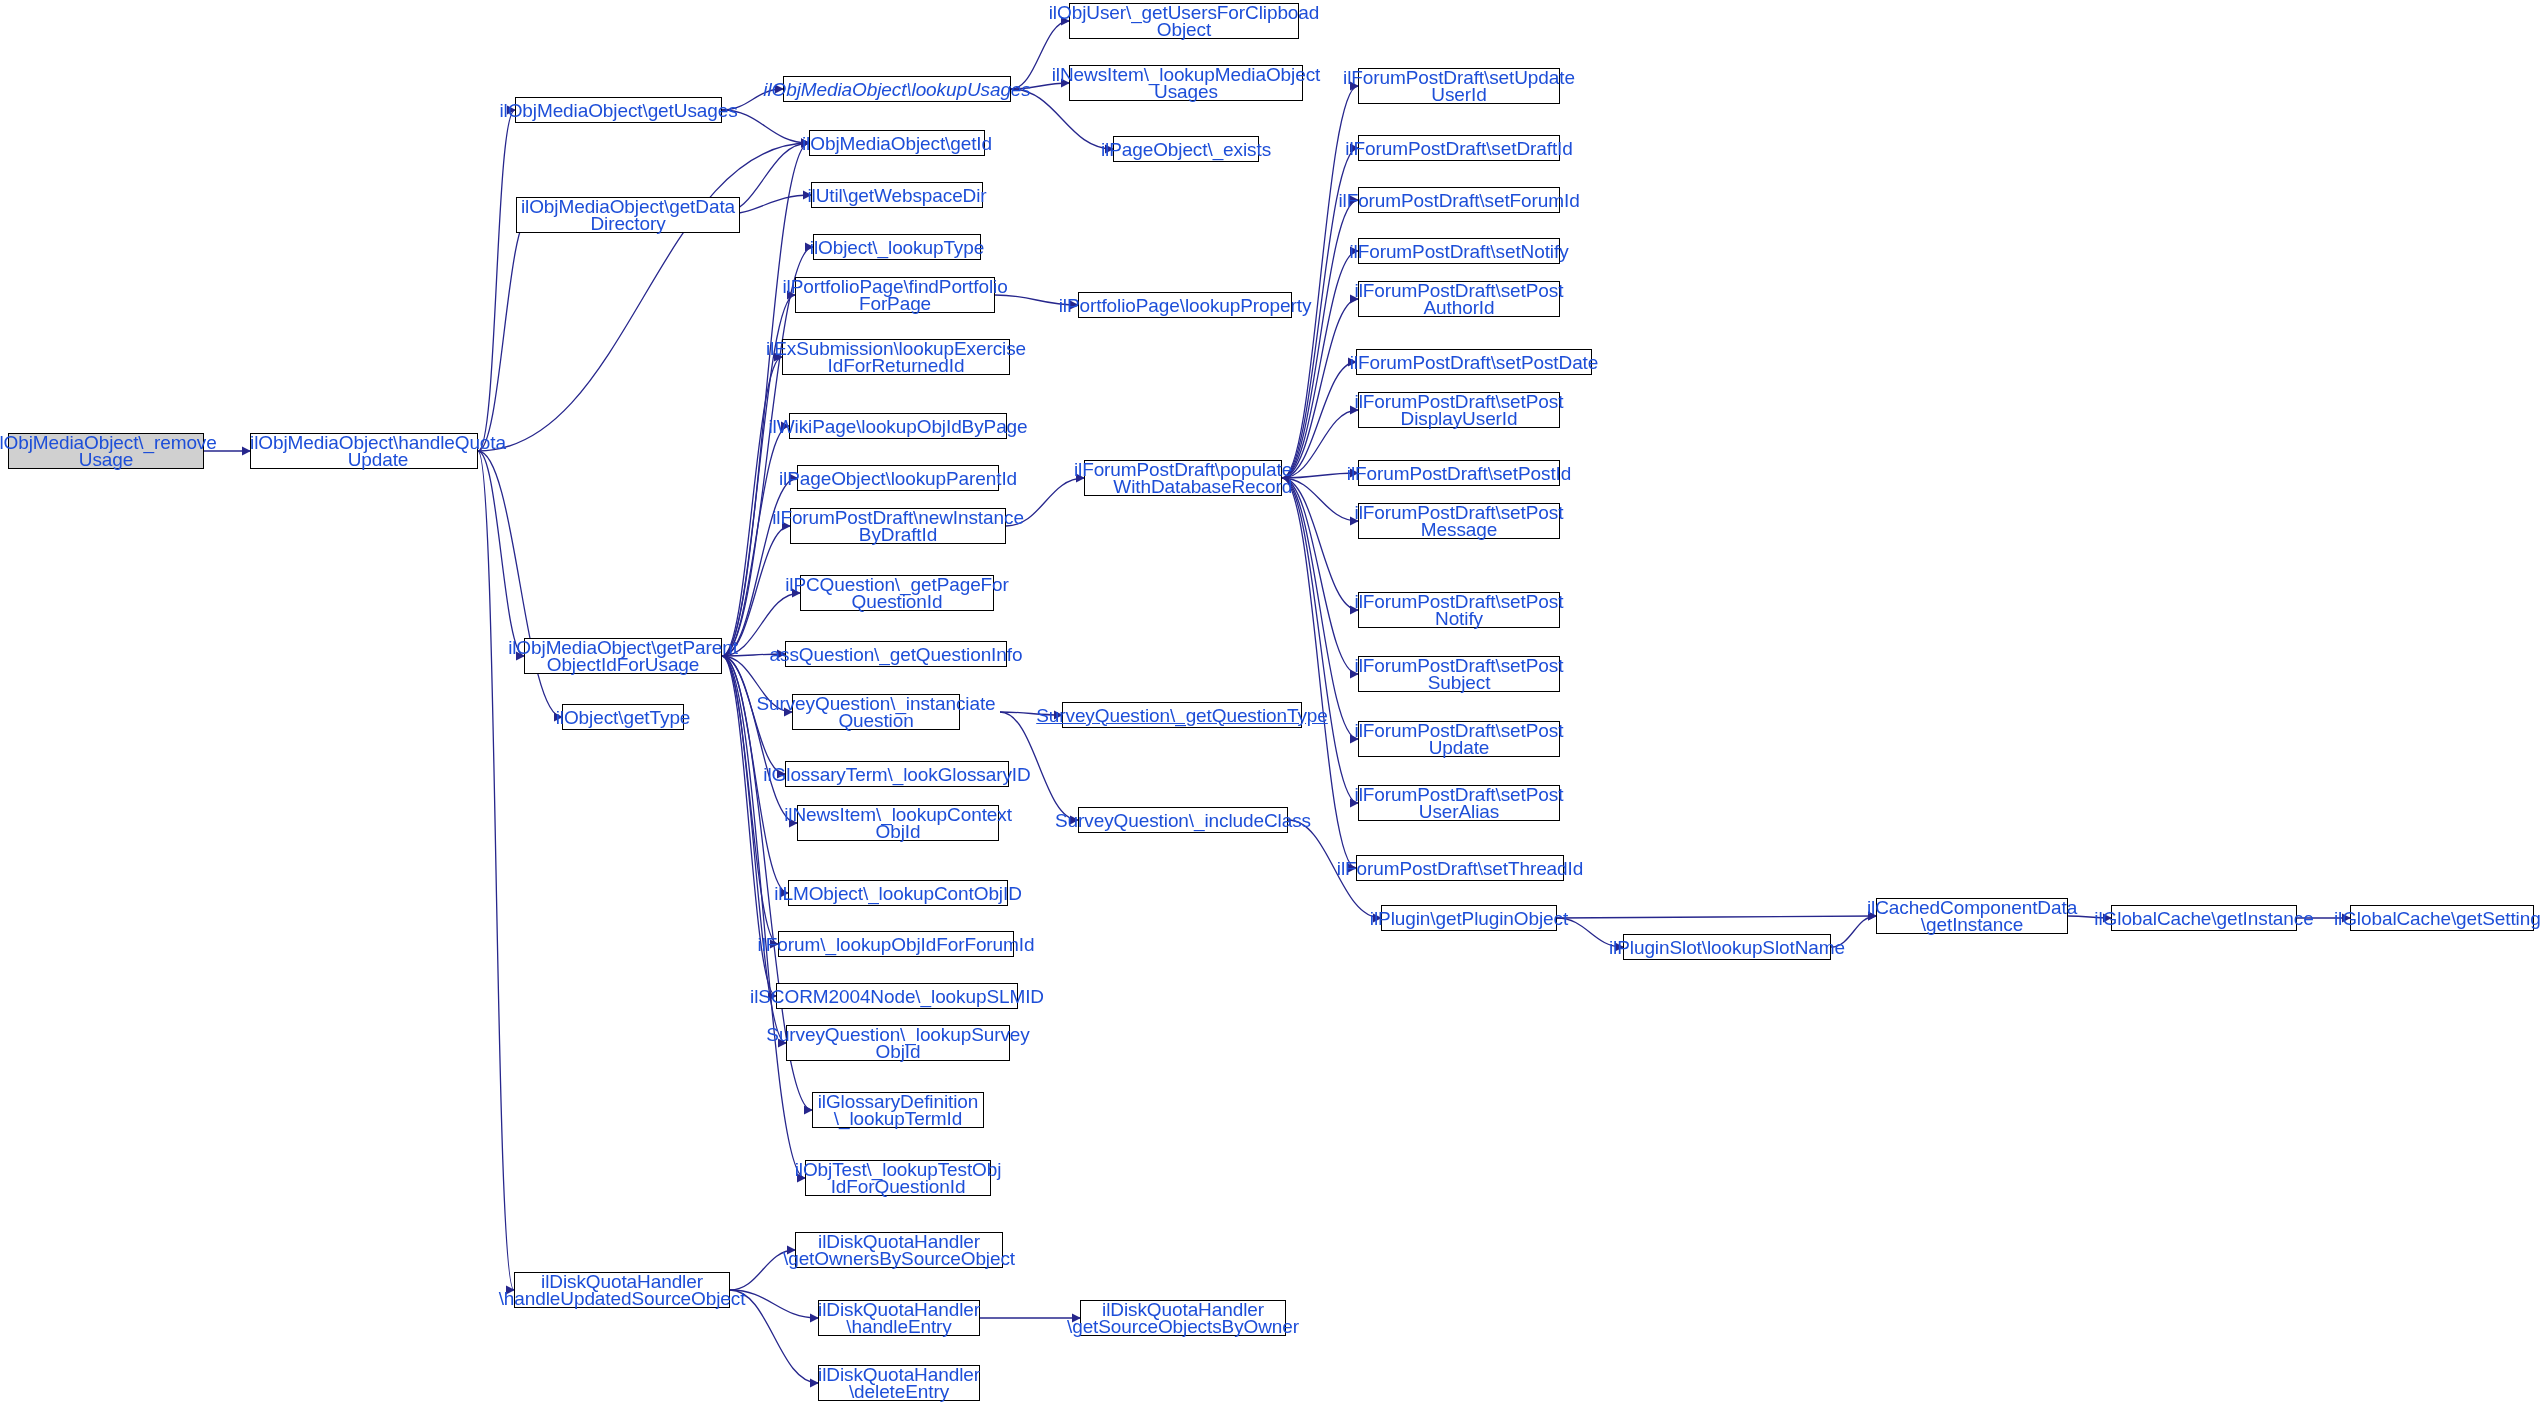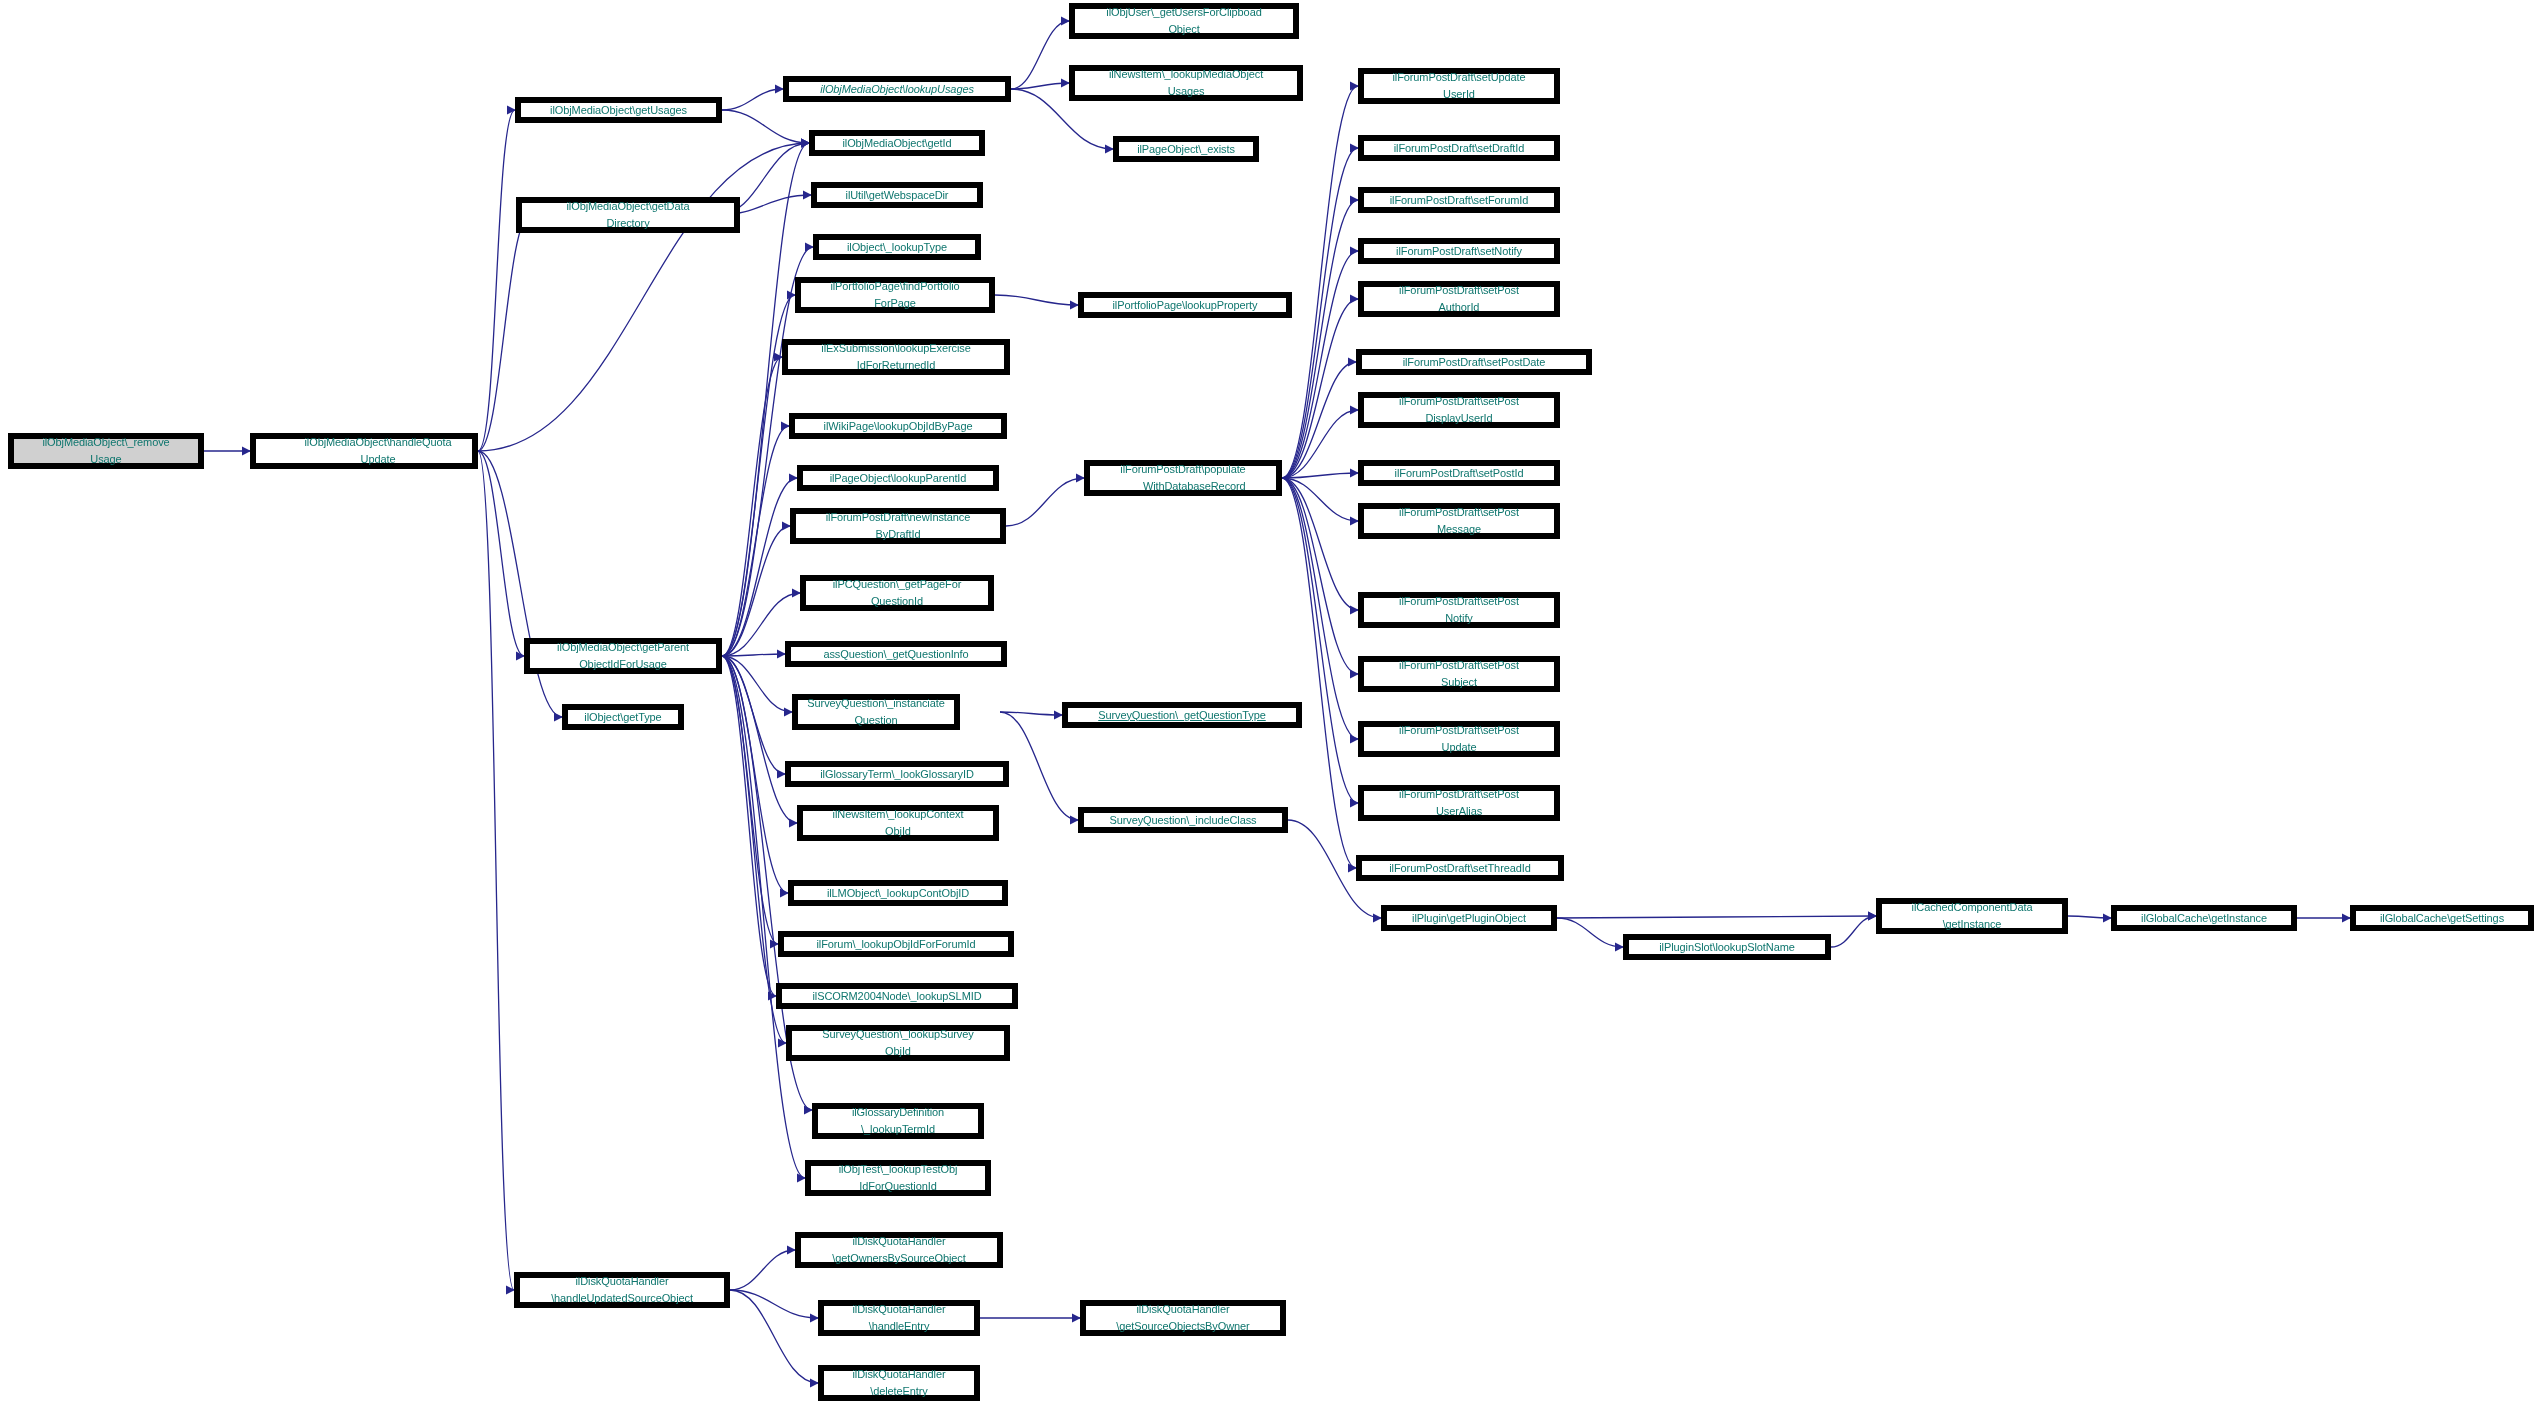--- a/index.html
+++ b/index.html
@@ -11,24 +11,24 @@
     position: relative;
     width: 2541px;
     height: 1407px;
     background: #ffffff;
     font-family: "Liberation Sans", sans-serif;
     overflow: hidden;
   }
   .node {
     position: absolute;
     box-sizing: border-box;
-    border: 6px solid #000000;
+    border: 1px solid #000000;
     background: #ffffff;
-    color: #0f766e;
-    font-size: 11px;
+    color: #1d4ed8;
+    font-size: 19px;
     line-height: 17px;
     display: flex;
     align-items: center;
     justify-content: center;
     text-align: center;
     padding: 1px 3px;
     white-space: pre-line;
     letter-spacing: -0.1px;
   }
   .node.root {
@@ -147,21 +147,21 @@
     <div class="node" style="left: 792px; top: 694px; width: 168px; height: 36px;">SurveyQuestion\_instanciate
 Question</div>
     <div class="node" style="left: 785px; top: 761px; width: 224px; height: 26px;">ilGlossaryTerm\_lookGlossaryID</div>
     <div class="node" style="left: 797px; top: 805px; width: 202px; height: 36px;">ilNewsItem\_lookupContext
 ObjId</div>
     <div class="node" style="left: 788px; top: 880px; width: 220px; height: 26px;">ilLMObject\_lookupContObjID</div>
     <div class="node" style="left: 778px; top: 931px; width: 236px; height: 26px;">ilForum\_lookupObjIdForForumId</div>
     <div class="node" style="left: 776px; top: 983px; width: 242px; height: 26px;">ilSCORM2004Node\_lookupSLMID</div>
     <div class="node" style="left: 786px; top: 1025px; width: 224px; height: 36px;">SurveyQuestion\_lookupSurvey
 ObjId</div>
-    <div class="node" style="left: 812px; top: 1092px; width: 172px; height: 36px; margin-top: 11px;">ilGlossaryDefinition
+    <div class="node" style="left: 812px; top: 1092px; width: 172px; height: 36px;">ilGlossaryDefinition
 \_lookupTermId</div>
     <div class="node" style="left: 805px; top: 1160px; width: 186px; height: 36px;">ilObjTest\_lookupTestObj
 IdForQuestionId</div>
     <div class="node" style="left: 795px; top: 1232px; width: 208px; height: 36px;">ilDiskQuotaHandler
 \getOwnersBySourceObject</div>
     <div class="node" style="left: 818px; top: 1300px; width: 162px; height: 36px;">ilDiskQuotaHandler
 \handleEntry</div>
     <div class="node" style="left: 818px; top: 1365px; width: 162px; height: 36px;">ilDiskQuotaHandler
 \deleteEntry</div>
     <div class="node" style="left: 1069px; top: 3px; width: 230px; height: 36px;">ilObjUser\_getUsersForClipboad

